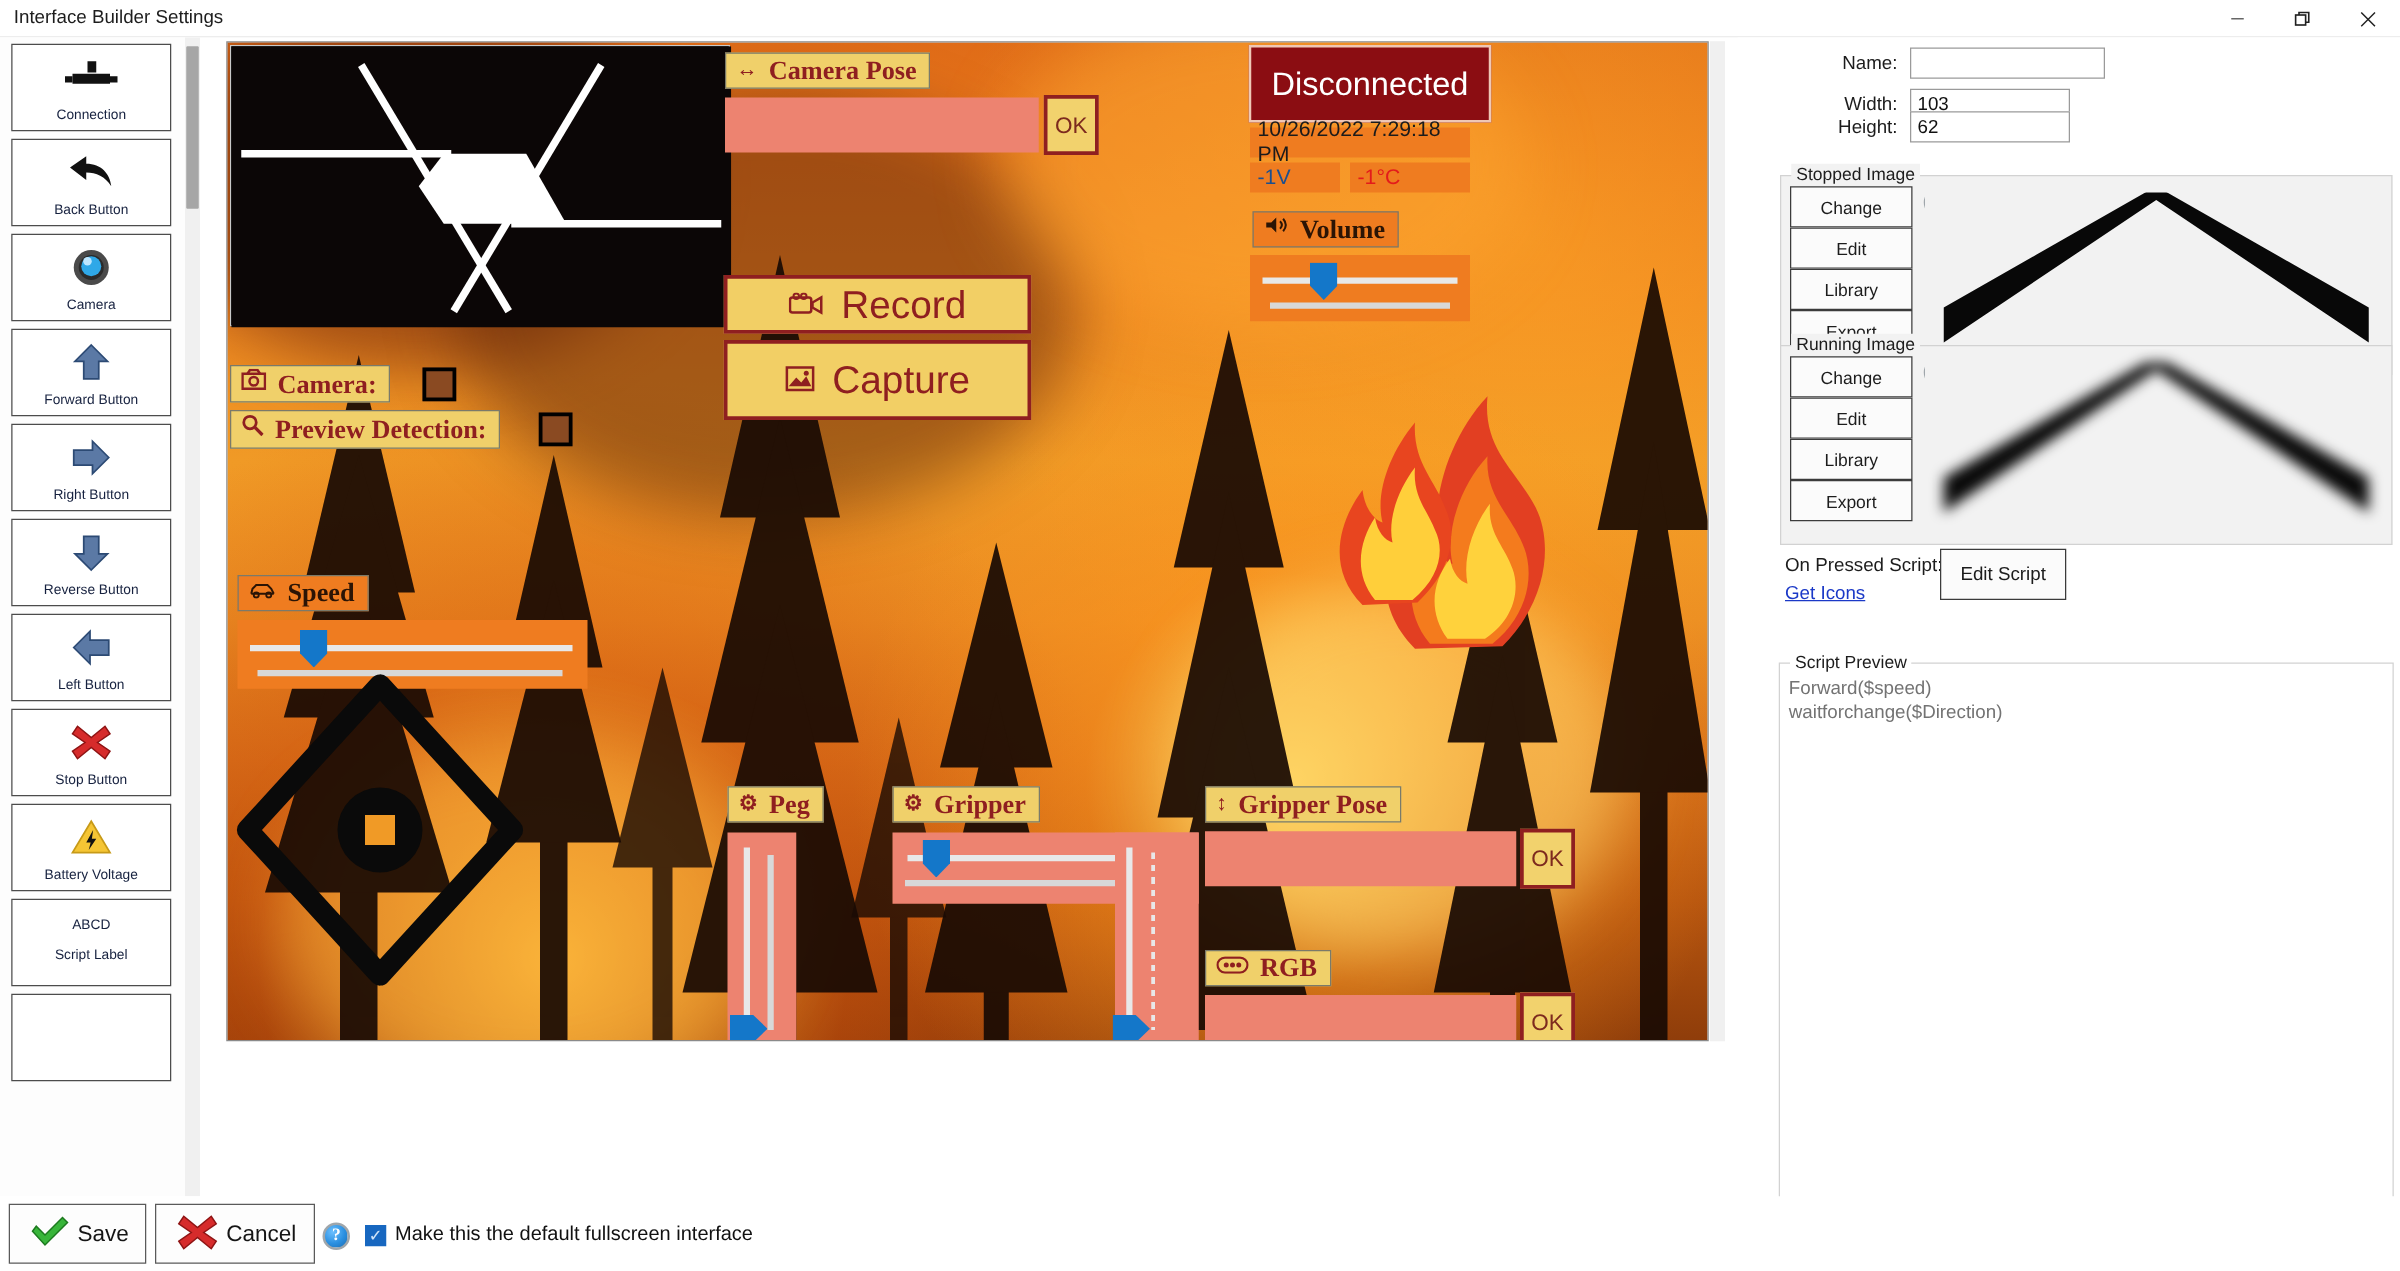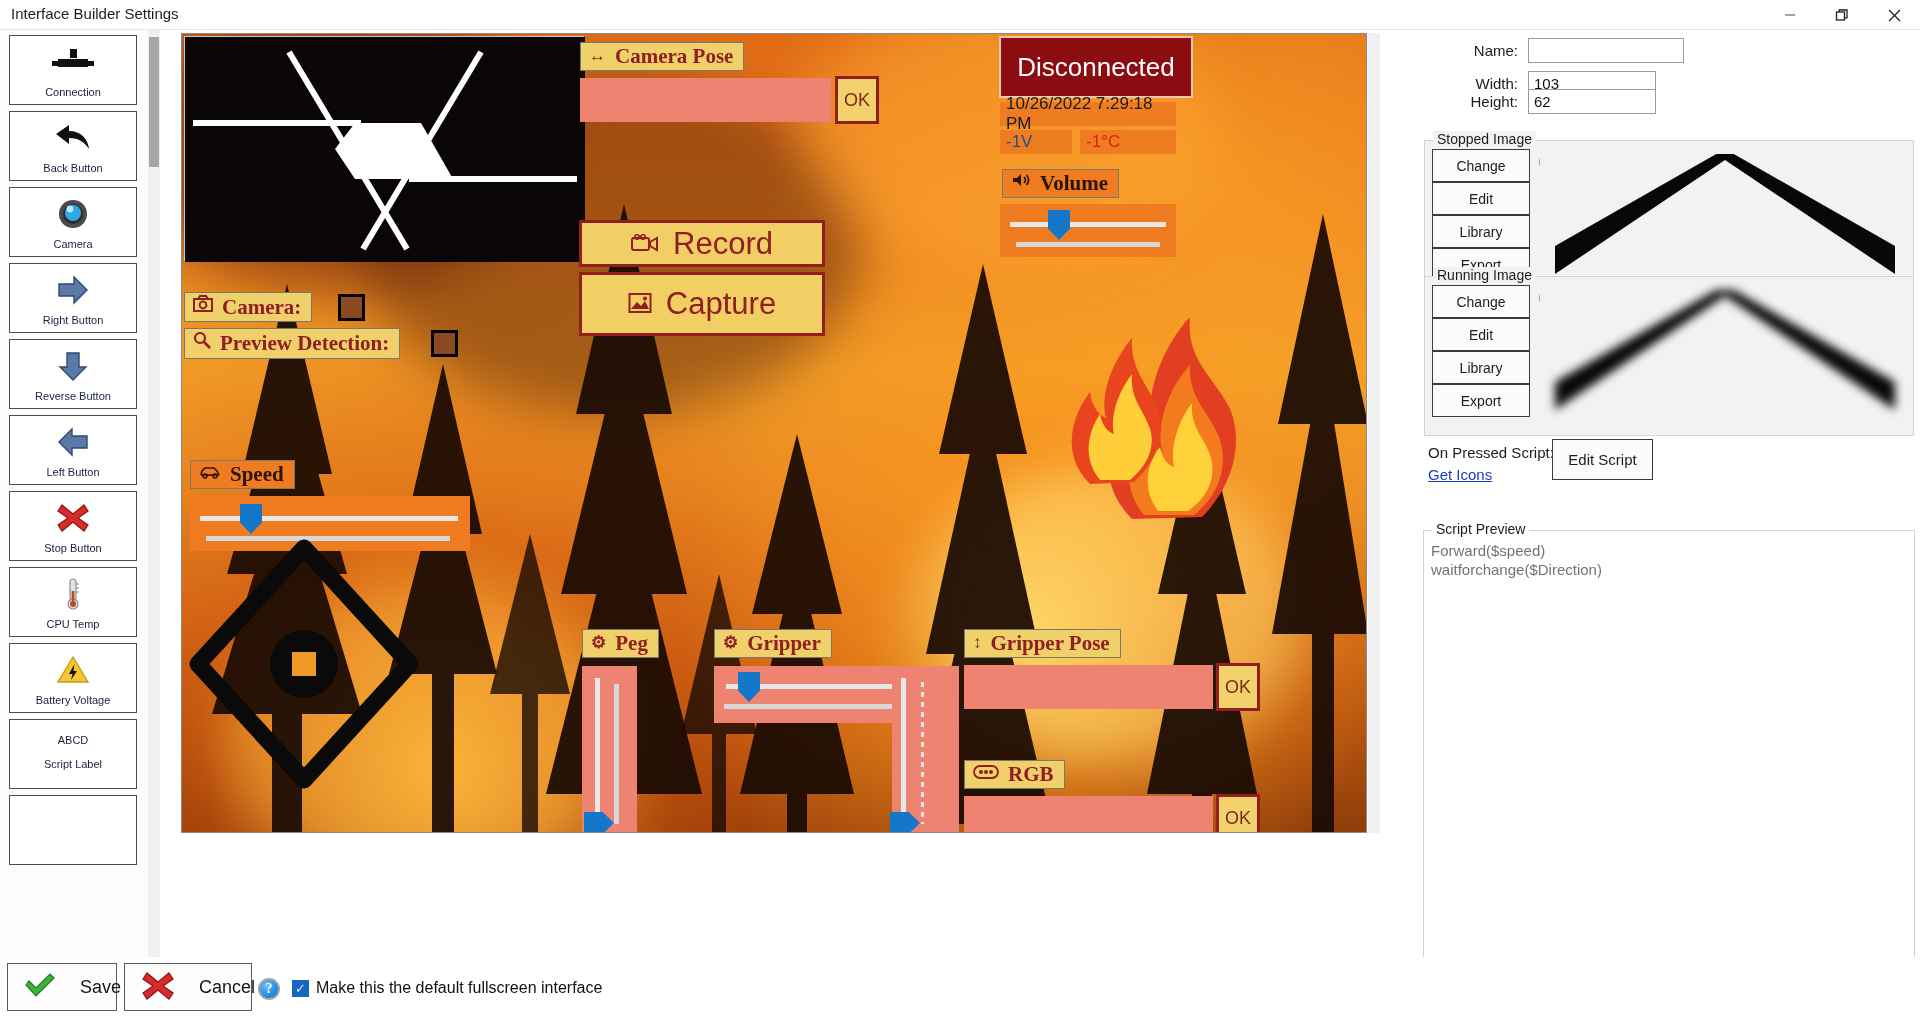--- a/index.html
+++ b/index.html
@@ -232,21 +232,21 @@
   }
 
   
   #bottom {
     position: absolute; left: 0; top: 957px; width: 1920px; height: 60px;
     background: #ffffff;
   }
   .bigaction {
     position: absolute; top: 6px; height: 48px;
     border: 1px solid #5a5a5a; background: #fdfdfd;
-    display: flex; align-items: center; gap: 24px;
+    display: flex; align-items: center; gap: 6px;
     font-size: 18px; color: #151515; padding: 0 16px;
     font-family: "Liberation Sans", sans-serif;
   }
   #chk {
     width: 17px; height: 17px; background: #1767c0;
     display: flex; align-items: center; justify-content: center;
     color: #cfe3f7; font-size: 13px;
   }
 </style>
 </head>
@@ -303,20 +303,28 @@
         <svg width="32" height="32" viewBox="0 0 32 32">
           <circle cx="16" cy="16" r="14" fill="#4a4a4a"></circle>
           <circle cx="16" cy="16" r="10" fill="#2b2b2b"></circle>
           <circle cx="16" cy="15" r="8" fill="#2fa8e8"></circle>
           <circle cx="13" cy="11" r="3.4" fill="#bde6ff"></circle>
         </svg>
       </div>
       <div class="pal-label">Camera</div>
     </div>
 
+    <div class="pal-item">
+      <div class="pal-icon">
+        <svg width="30" height="32" viewBox="0 0 30 32">
+          <path d="M15 2 L28 15 L21 15 L21 29 L9 29 L9 15 L2 15 Z" fill="#5b79a5" stroke="#2c4a74" stroke-width="1.4"></path>
+        </svg>
+      </div>
+      <div class="pal-label">Forward Button</div>
+    </div>
 
     <div class="pal-item">
       <div class="pal-icon">
         <svg width="32" height="30" viewBox="0 0 32 30">
           <path d="M30 15 L17 2 L17 9 L2 9 L2 21 L17 21 L17 28 Z" fill="#5b79a5" stroke="#2c4a74" stroke-width="1.4"></path>
         </svg>
       </div>
       <div class="pal-label">Right Button</div>
     </div>
 
@@ -340,34 +348,20 @@
 
     <div class="pal-item">
       <div class="pal-icon">
         <svg width="34" height="32" viewBox="0 0 34 32">
           <path d="M6 3 L17 12 L28 3 L32 9 L22 16 L32 23 L28 29 L17 20 L6 29 L2 23 L12 16 L2 9 Z" fill="#d62b2b" stroke="#8e1414" stroke-width="1.2"></path>
         </svg>
       </div>
       <div class="pal-label">Stop Button</div>
     </div>
 
-    <div class="pal-item">
-      <div class="pal-icon">
-        <svg width="20" height="34" viewBox="0 0 20 34">
-          <rect x="7" y="2" width="6" height="22" rx="3" fill="#e3e3e3" stroke="#8d8d8d" stroke-width="1.2"></rect>
-          <circle cx="10" cy="27" r="5" fill="#e3e3e3" stroke="#8d8d8d" stroke-width="1.2"></circle>
-          <circle cx="10" cy="27" r="3" fill="#c4461e"></circle>
-          <rect x="8.6" y="14" width="2.8" height="12" fill="#c4461e"></rect>
-          <line x1="13" y1="7" x2="16" y2="7" stroke="#8d8d8d" stroke-width="1"></line>
-          <line x1="13" y1="11" x2="16" y2="11" stroke="#8d8d8d" stroke-width="1"></line>
-          <line x1="13" y1="15" x2="16" y2="15" stroke="#8d8d8d" stroke-width="1"></line>
-        </svg>
-      </div>
-      <div class="pal-label">CPU Temp</div>
-    </div>
 
     <div class="pal-item">
       <div class="pal-icon">
         <svg width="34" height="30" viewBox="0 0 34 30">
           <path d="M17 2 L32 27 L2 27 Z" fill="#f5c534" stroke="#c79a18" stroke-width="1.4"></path>
           <path d="M18.5 9 L13 19 L16.5 19 L15 25 L21 16 L17.5 16 Z" fill="#111"></path>
         </svg>
       </div>
       <div class="pal-label">Battery Voltage</div>
     </div>

